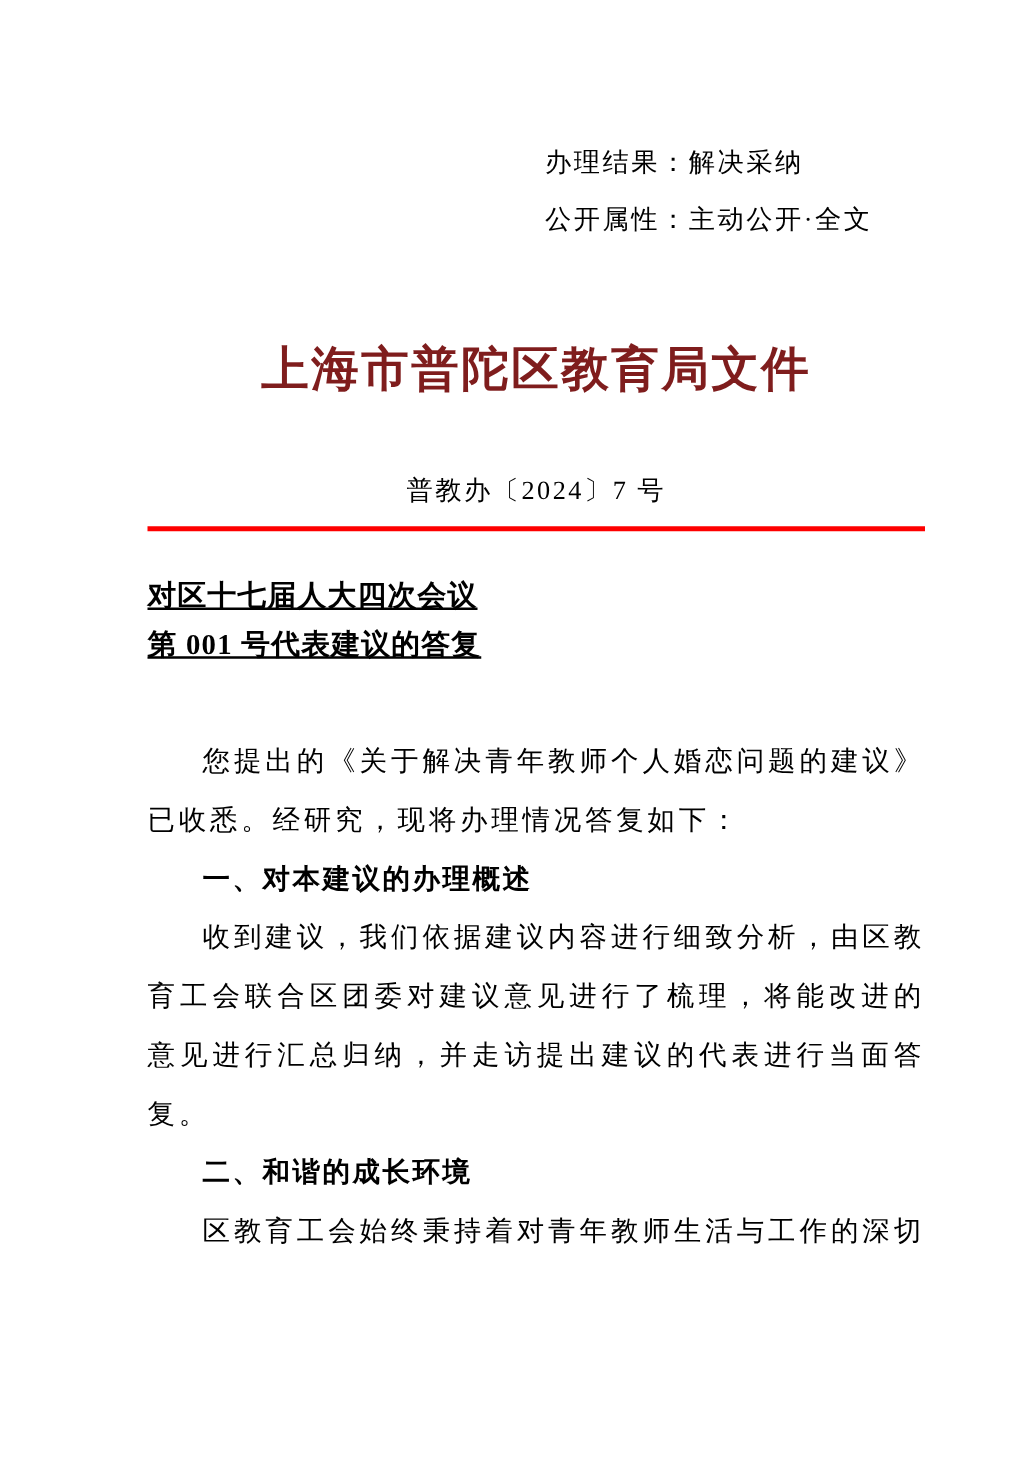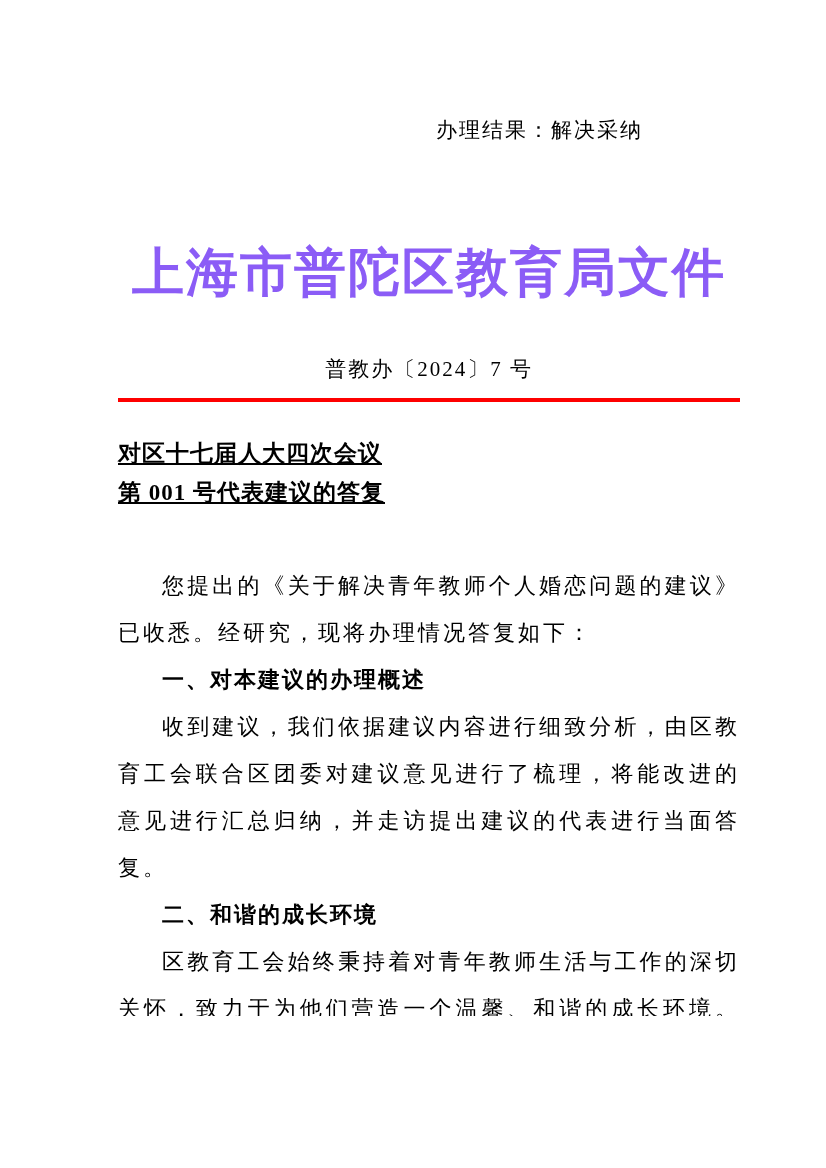--- a/index.html
+++ b/index.html
@@ -24,24 +24,24 @@
   .meta-block {
     margin-top: 108px;
     margin-left: 318px;
     font-size: 21px;
     line-height: 45px;
     letter-spacing: 2px;
     white-space: nowrap;
   }
   
   .agency-title {
-    margin-top: 80px;
-    font-size: 52px;
+    margin-top: 58px;
+    font-size: 38px;
     font-weight: bold;
-    color: #8b5cf6;
+    color: #7f1d1d;
     text-align: center;
     letter-spacing: 2px;
     line-height: 80px;
     white-space: nowrap;
   }
   
   .doc-number {
     margin-top: 41px;
     text-align: center;
     font-size: 21px;
@@ -97,20 +97,21 @@
   }
 </style>
 </head>
 <body>
 
 <div class="page">
   <div class="content">
 
     <div class="meta-block">
       <div>办理结果：解决采纳</div>
+      <div>公开属性：主动公开·全文</div>
     </div>
 
     <div class="agency-title">上海市普陀区教育局文件</div>
 
     <div class="doc-number">普教办〔2024〕7 号</div>
 
     <div class="red-rule"></div>
 
     <div class="doc-title">
       <div>对区十七届人大四次会议</div>

